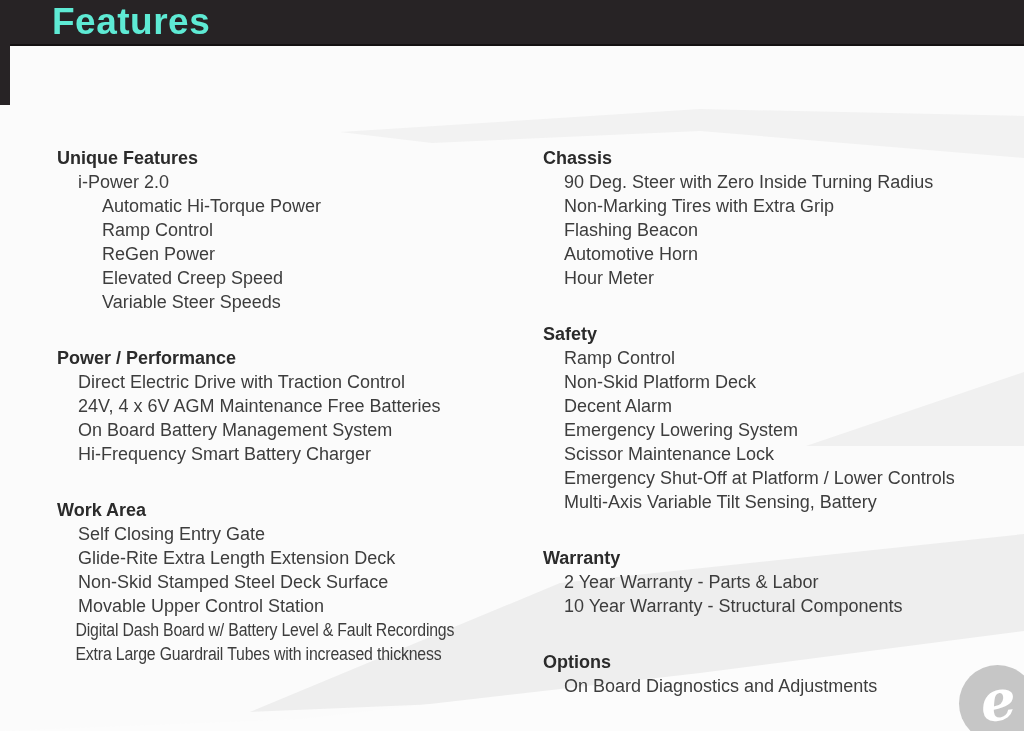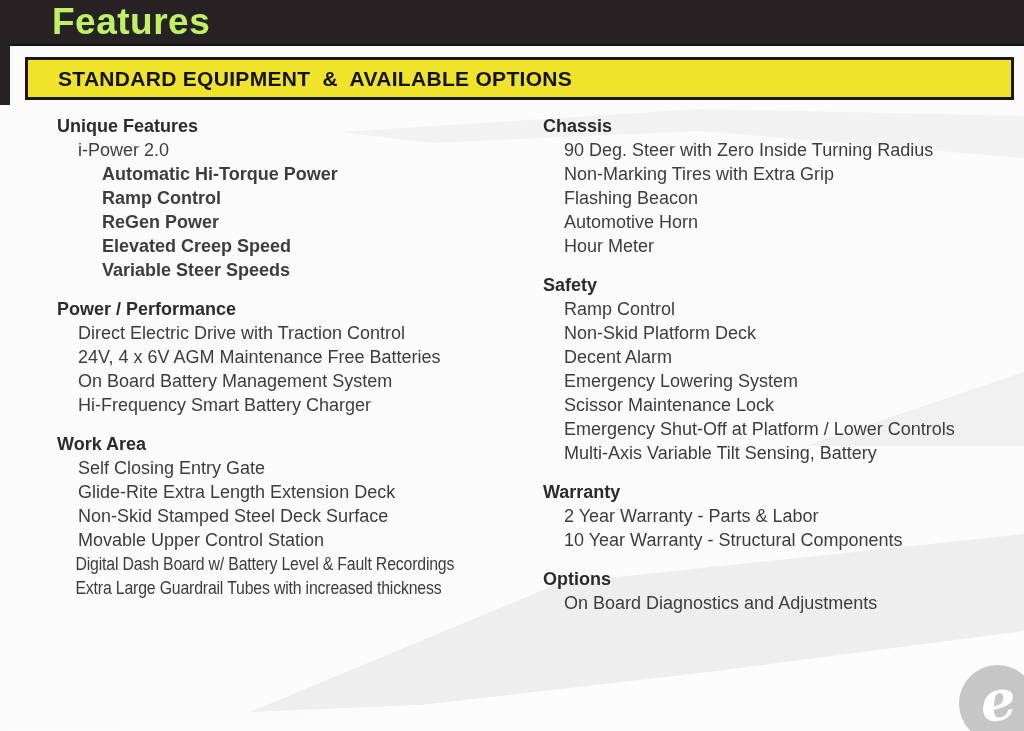--- a/index.html
+++ b/index.html
@@ -24,21 +24,21 @@
   .topbar {
     position: absolute; left: 0; top: 0; width: 1024px; height: 44px;
     background: var(--header-bar);
     border-bottom: 2px solid #141112;
     display: flex; align-items: center;
     z-index: 2;
   }
   .topbar h1 {
     margin: 0; padding: 0 0 2px 52px;
     font-size: 37px; font-weight: bold; letter-spacing: 0.5px;
-    color: #bef264; line-height: 1;
+    color: #5eead4; line-height: 1;
   }
   .left-notch {
     position: absolute; left: 0; top: 0; width: 10px; height: 105px;
     background: var(--header-bar); z-index: 3;
   }
   .banner {
     position: absolute; left: 25px; top: 57px; width: 989px; height: 43px;
     box-sizing: border-box;
     background: var(--banner-bg);
     border: 3px solid var(--banner-border);
@@ -55,28 +55,28 @@
   .content {
     position: absolute; left: 0; top: 114px; width: 1024px;
     display: flex; z-index: 1;
   }
   .col-left  { margin-left: 57px; width: 478px; }
   .col-right { margin-left: 8px;  width: 474px; }
 
   .feature-section { margin: 0 0 15px 0; }
   .section-heading {
     font-size: 18px; font-weight: bold; line-height: 24px;
-    color: var(--heading-text); white-space: nowrap;
+    color: var(--heading-text); white-space: nowrap; margin-top: 32px;
   }
   .feature-item {
     font-size: 18px; line-height: 24px;
     color: var(--body-text); white-space: nowrap;
   }
   .indent-1 { padding-left: 21px; }
-  .indent-2 { padding-left: 45px; font-weight: bold; }
+  .indent-2 { padding-left: 45px; }
   .condensed {
     transform: scaleX(0.88);
     transform-origin: 0 50%;
     letter-spacing: -0.2px;
   }
 
   .watermark {
     position: absolute; left: 959px; top: 665px;
     width: 77px; height: 77px; border-radius: 50%;
     background: var(--watermark-gray);
@@ -101,23 +101,20 @@
     <polygon points="1024,372 1024,446 806,446" fill="#f0f0f0"></polygon>
     <polygon points="250,712 560,583 1024,534 1024,648 560,699" fill="#eeeeee"></polygon>
     <polygon points="0,731 300,719 700,673 1024,631 1024,731" fill="#fcfcfc"></polygon>
   </svg>
 
   <header class="topbar">
     <h1>Features</h1>
   </header>
   <div class="left-notch"></div>
 
-  <div class="banner">
-    <span class="banner-label">STANDARD EQUIPMENT  &amp;  AVAILABLE OPTIONS</span>
-  </div>
 
   <main class="content">
     <div class="col-left" id="col-left">
         <section class="feature-section">
           <div class="section-heading">Unique Features</div>
           <div class="feature-item indent-1">i-Power 2.0</div>
           <div class="feature-item indent-2">Automatic Hi-Torque Power</div>
           <div class="feature-item indent-2">Ramp Control</div>
           <div class="feature-item indent-2">ReGen Power</div>
           <div class="feature-item indent-2">Elevated Creep Speed</div>

